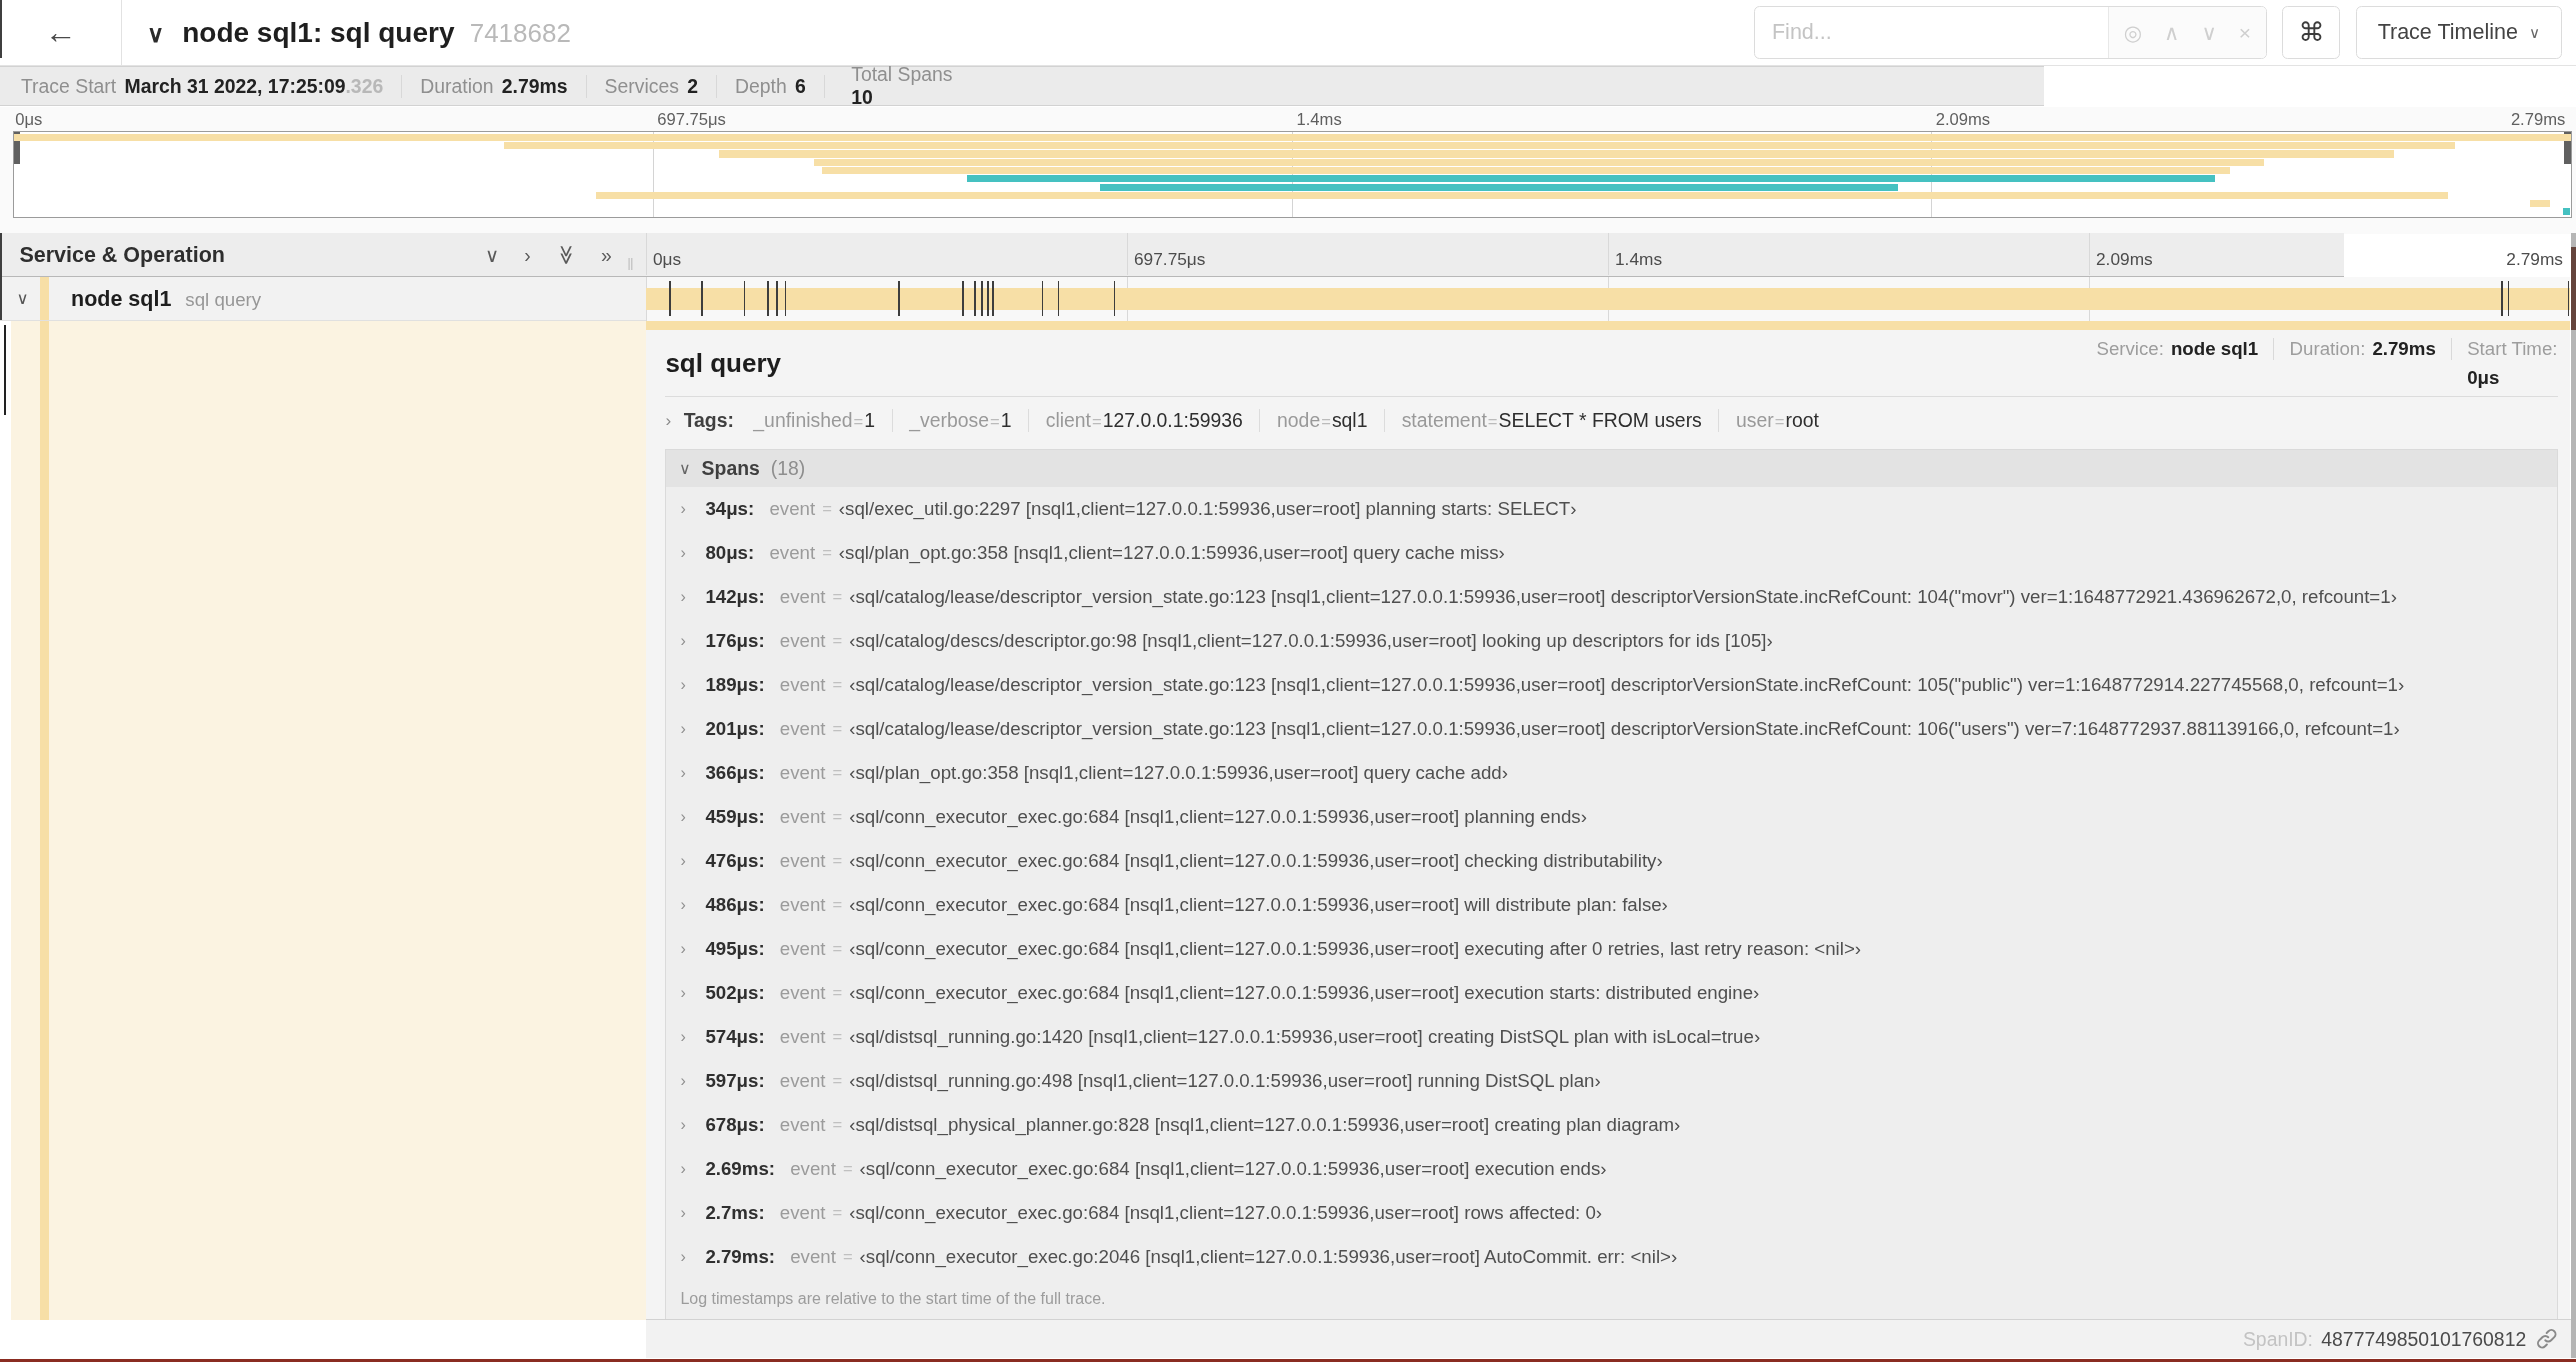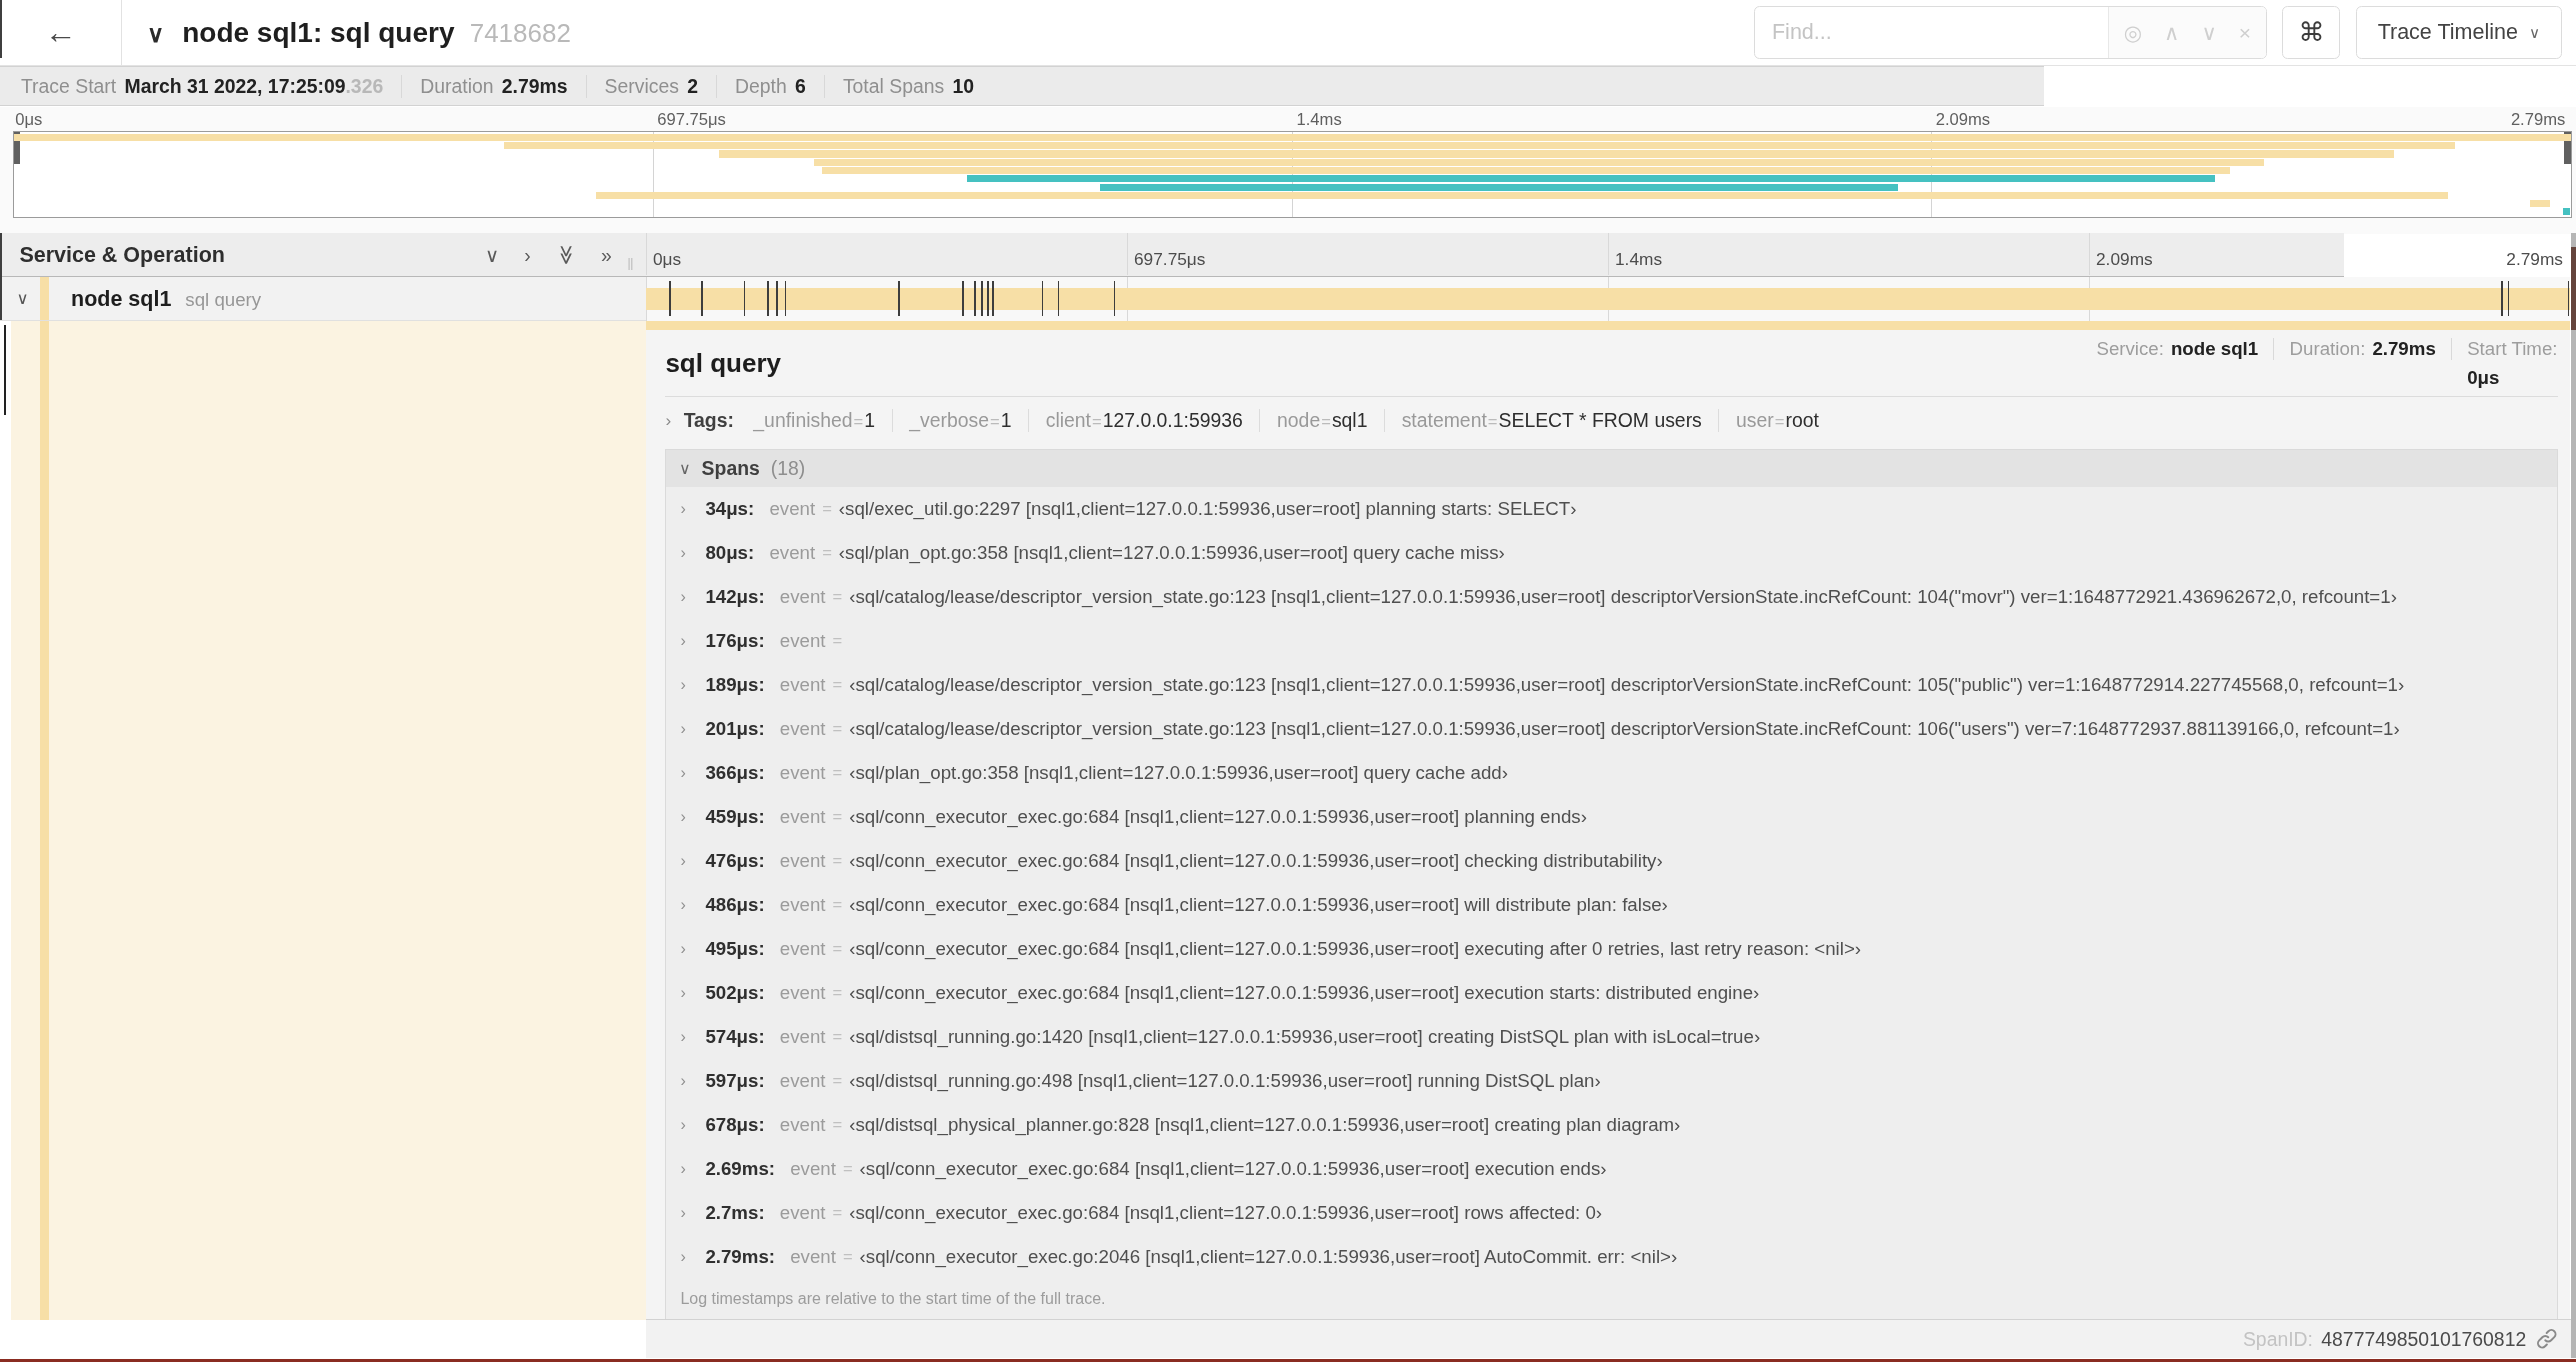--- a/index.html
+++ b/index.html
@@ -27,21 +27,21 @@
        align-items:center;justify-content:center;box-sizing:border-box;cursor:pointer;}
   .shortcut-btn{width:58px;font-size:26px;color:#3c3c3c;}
   .view-btn{padding:7px 21px;font-size:21.5px;color:#434343;gap:11px;}
   .view-caret{font-size:15.2px;color:#666;}
 
   
   .meta-bar{position:absolute;left:0;top:66px;width:2044px;height:40px;background:#ebebeb;
             border-top:0.7px solid #d2d2d2;border-bottom:0.7px solid #d2d2d2;display:flex;align-items:center;
             padding-left:21px;box-sizing:border-box;font-size:19.4px;}
   .meta-item{display:flex;align-items:baseline;padding-right:18px;margin-right:18px;border-right:1.4px solid #d8d8d8;}
-  .meta-item:last-child{border-right:none;}
+  .meta-item:last-child{border-right:none;flex-direction:column;}
   .m-label{color:#8f8f8f;}
   .m-value{color:#222;font-weight:700;margin-left:8.3px;white-space:pre;}
   .m-suffix{color:#b8b8b8;font-weight:700;}
 
   
   .mini-band{position:absolute;left:0;top:107px;width:2576px;height:127px;background:#fafafa;}
   .mini-labels{position:absolute;left:12.5px;top:2.8px;width:2557px;height:19.4px;font-size:16.6px;color:#5f5f5f;}
   .mini-labels span{position:absolute;top:0;white-space:nowrap;}
   .mini-canvas{position:absolute;left:12.5px;top:23.5px;width:2557px;height:85px;background:#fff;
                border:1.4px solid #9b9b9b;cursor:crosshair;}
@@ -355,20 +355,21 @@
             <span class="log-time">142μs:</span>
             <span class="log-key">event</span>
             <span class="log-eq">=</span>
             <span class="log-val">‹sql/catalog/lease/descriptor_version_state.go:123 [nsql1,client=127.0.0.1:59936,user=root] descriptorVersionState.incRefCount: 104("movr") ver=1:1648772921.436962672,0, refcount=1›</span>
           </div>
           <div class="log-row">
             <span class="log-chevron">›</span>
             <span class="log-time">176μs:</span>
             <span class="log-key">event</span>
             <span class="log-eq">=</span>
+            <span class="log-val">‹sql/catalog/descs/descriptor.go:98 [nsql1,client=127.0.0.1:59936,user=root] looking up descriptors for ids [105]›</span>
           </div>
           <div class="log-row">
             <span class="log-chevron">›</span>
             <span class="log-time">189μs:</span>
             <span class="log-key">event</span>
             <span class="log-eq">=</span>
             <span class="log-val">‹sql/catalog/lease/descriptor_version_state.go:123 [nsql1,client=127.0.0.1:59936,user=root] descriptorVersionState.incRefCount: 105("public") ver=1:1648772914.227745568,0, refcount=1›</span>
           </div>
           <div class="log-row">
             <span class="log-chevron">›</span>

